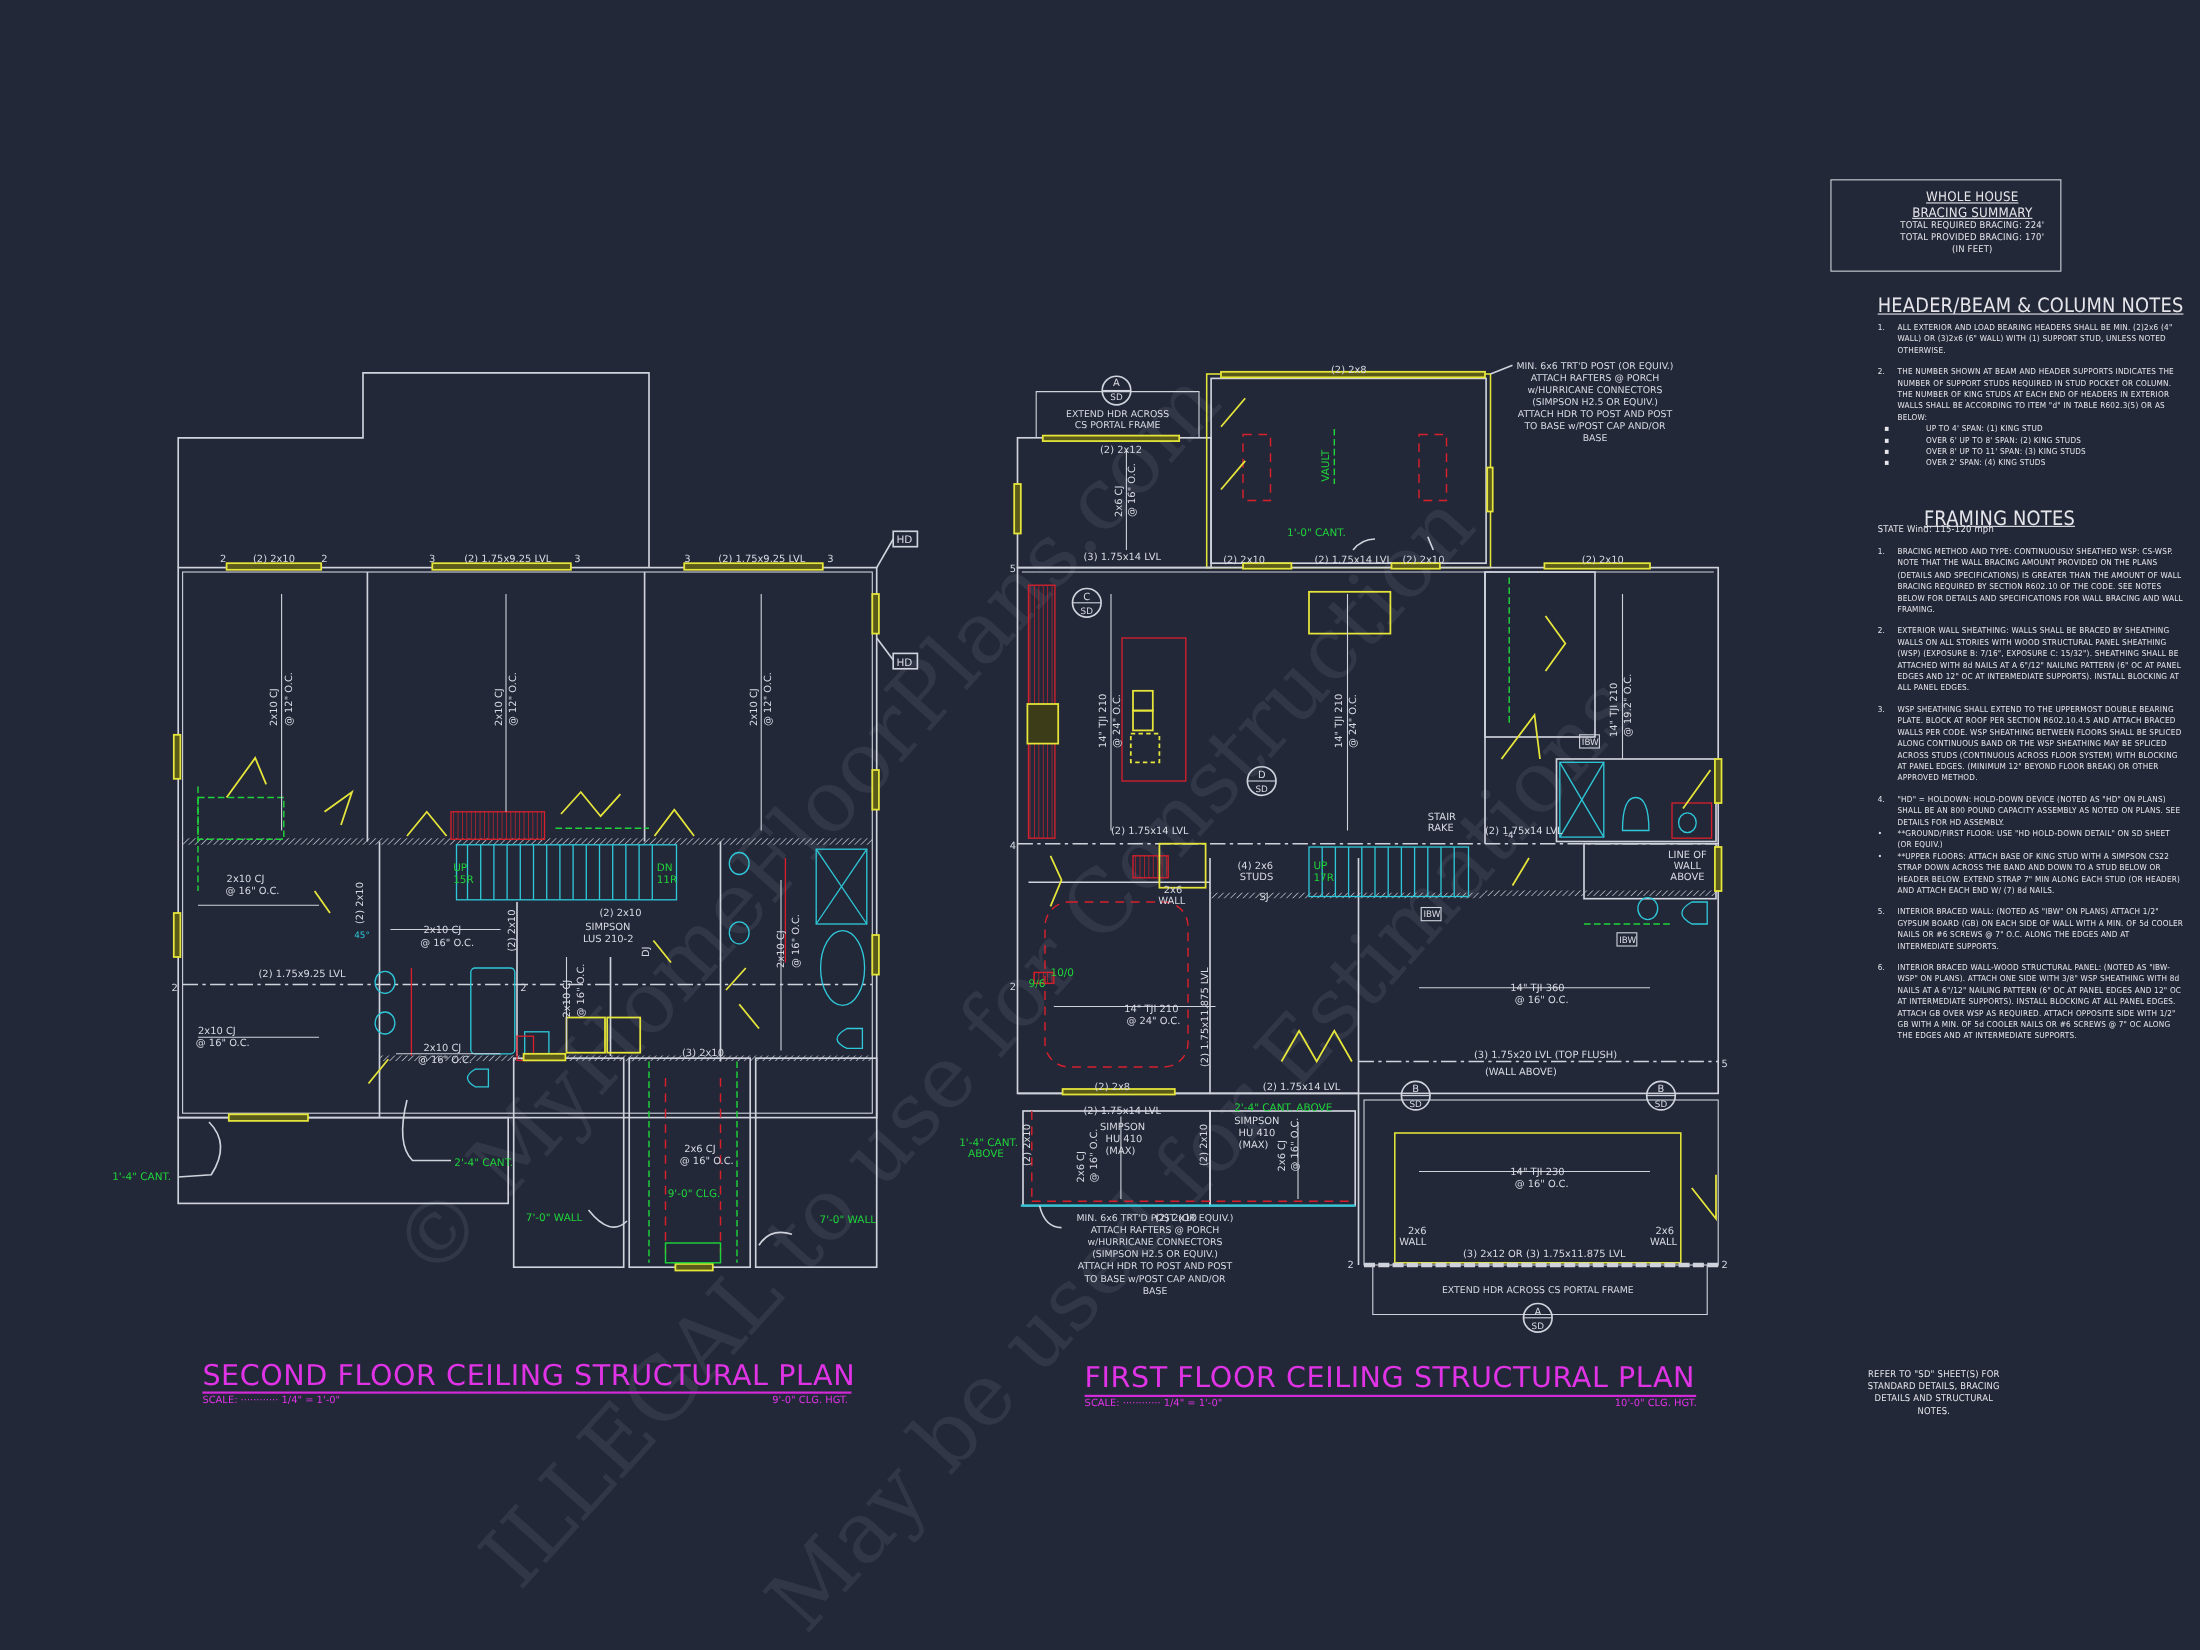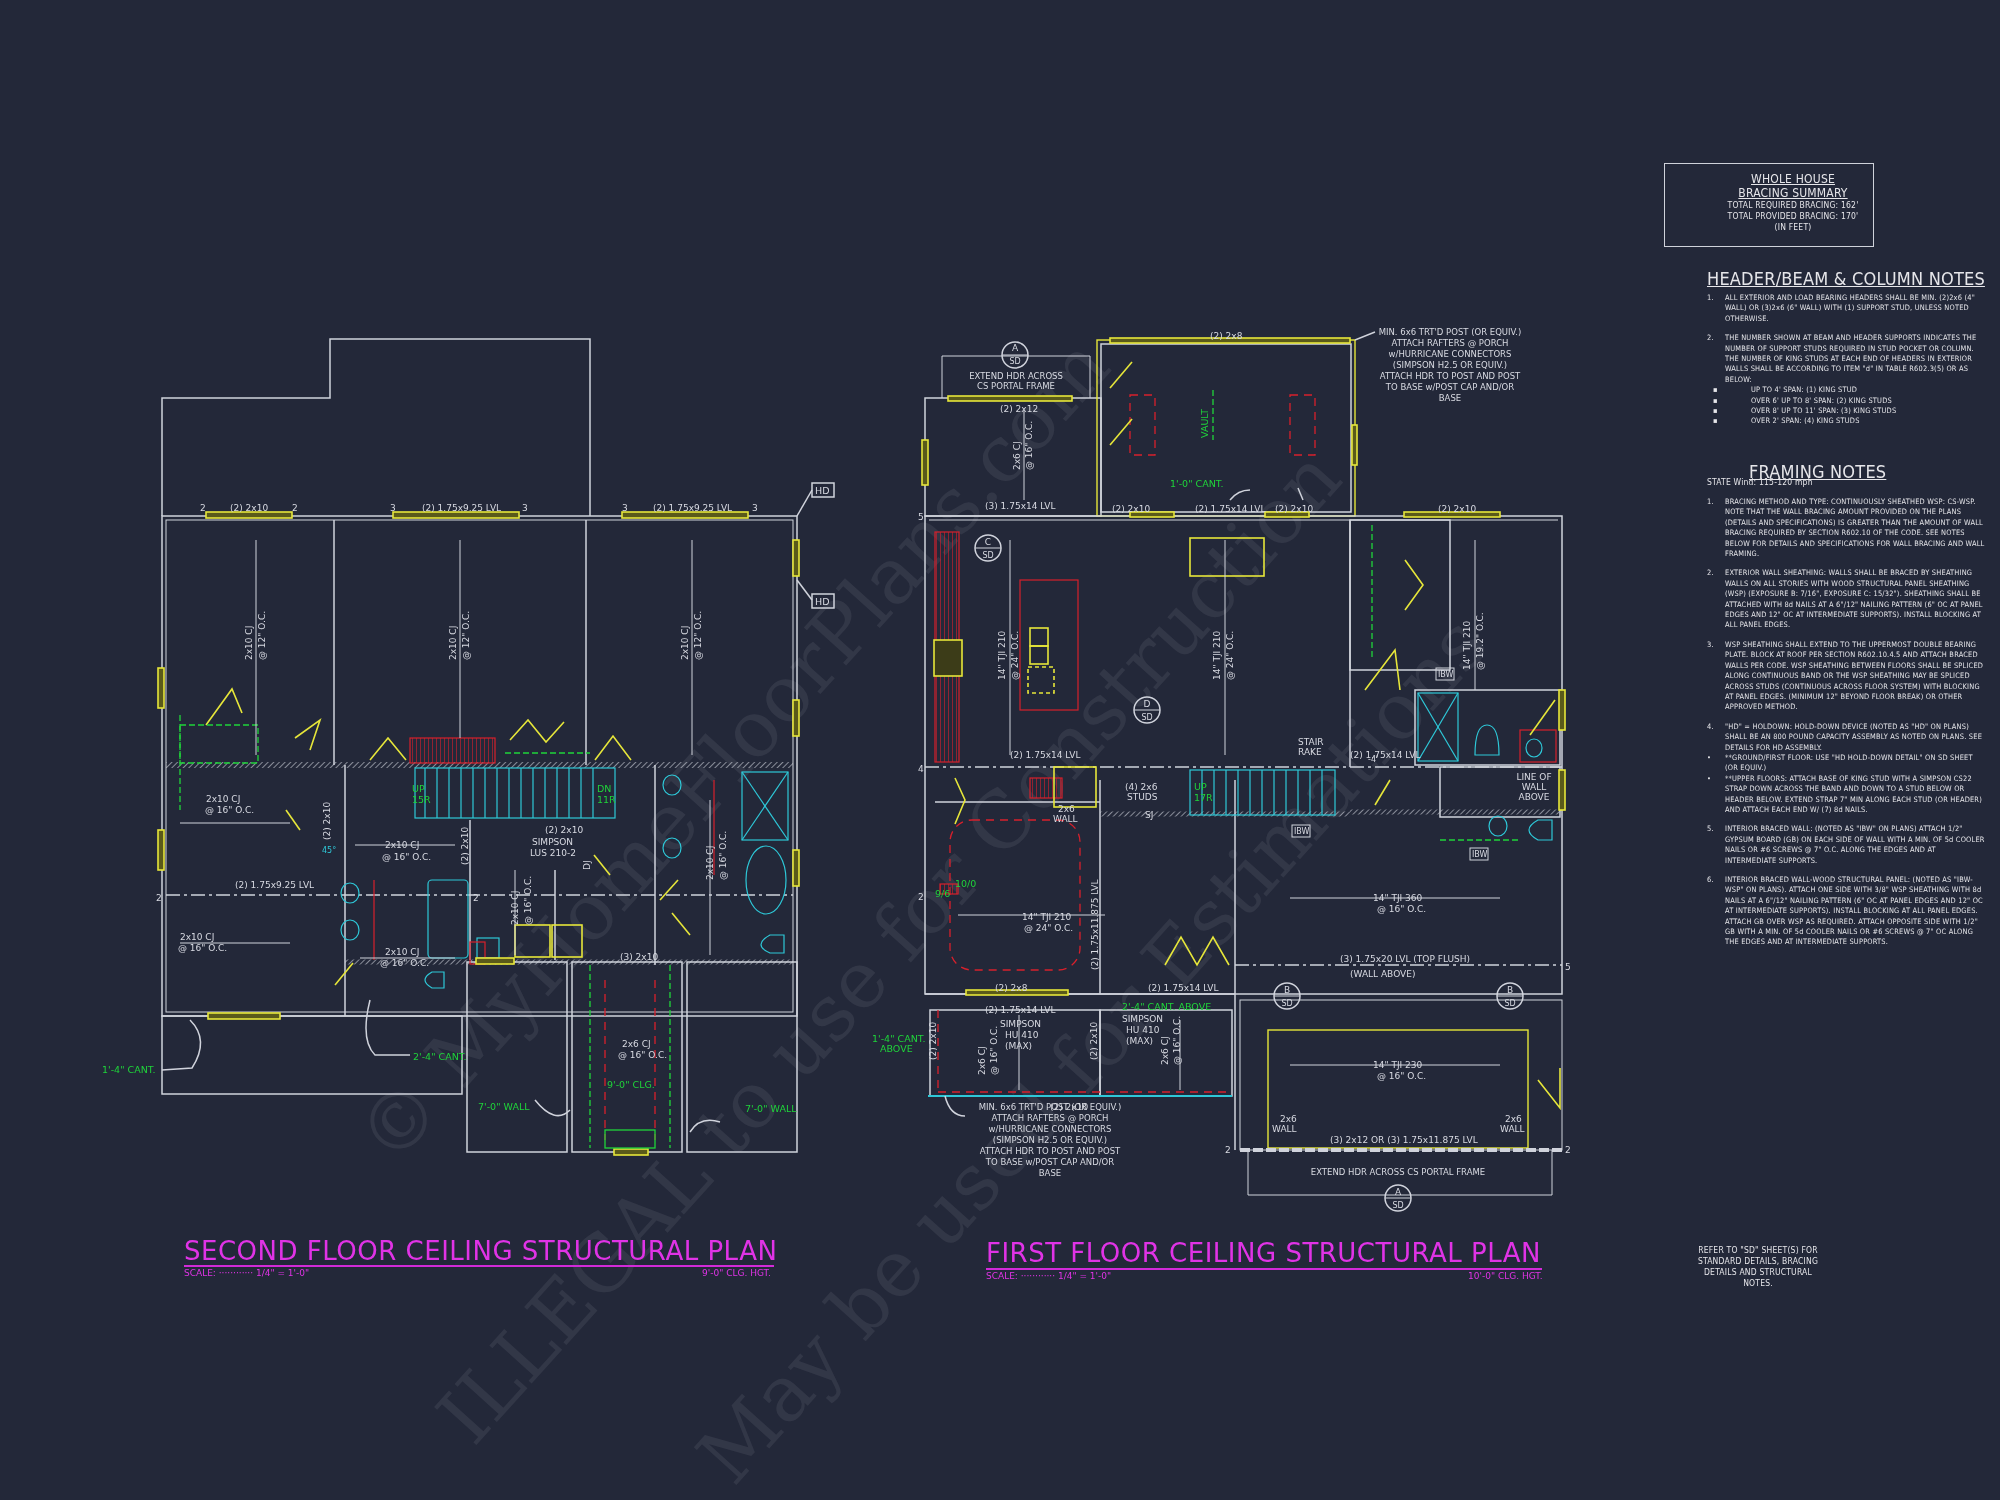--- a/index.html
+++ b/index.html
@@ -498,21 +498,21 @@
 <div class="plan-scale" style="left:702px;top:1268px;">9'-0" CLG. HGT.</div>
 
 <div class="plan-title" style="left:986px;top:1238px;">FIRST FLOOR CEILING STRUCTURAL PLAN</div>
 <div class="plan-title-rule" style="left:986px;top:1268px;width:556px;"></div>
 <div class="plan-scale" style="left:986px;top:1271px;">SCALE: ············ 1/4" = 1'-0"</div>
 <div class="plan-scale" style="left:1468px;top:1271px;">10'-0" CLG. HGT.</div>
 
 <div class="bracing-box cad-text">
   <div class="t">WHOLE HOUSE</div>
   <div class="t" style="margin-top:0">BRACING SUMMARY</div>
-  <div class="s">TOTAL REQUIRED BRACING: 162'</div>
+  <div class="s">TOTAL REQUIRED BRACING: 224'</div>
   <div class="s">TOTAL PROVIDED BRACING: 170'</div>
   <div class="s">(IN FEET)</div>
 </div>
 
 <div class="sec-title cad-text" style="left:1659px;top:268px;">HEADER/BEAM &amp; COLUMN NOTES</div>
 <div class="note-list cad-text" style="left:1659px;top:293px;width:280px;">
   <div class="note-item">
       <span class="num">1.</span>
       <span>ALL EXTERIOR AND LOAD BEARING HEADERS SHALL BE MIN. (2)2x6 (4" WALL) OR (3)2x6 (6" WALL) WITH (1) SUPPORT STUD, UNLESS NOTED OTHERWISE.</span>
     </div>

